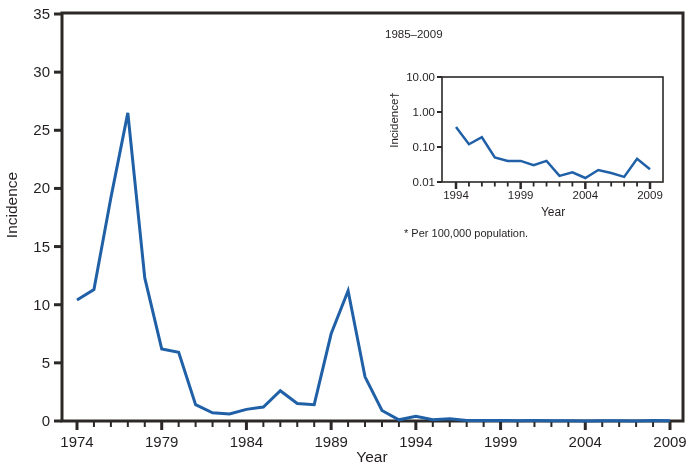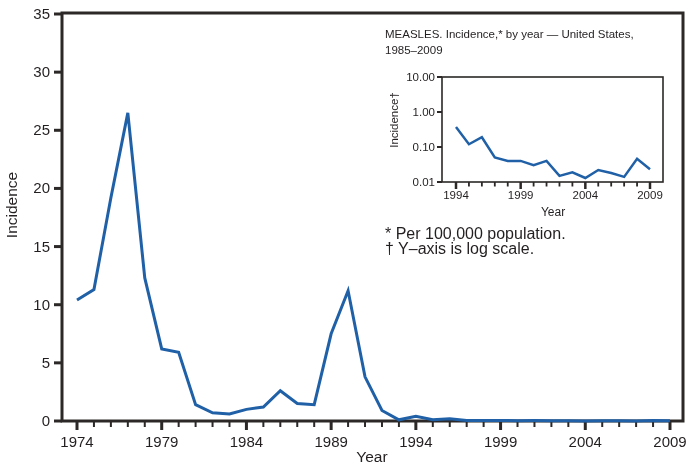--- a/index.html
+++ b/index.html
@@ -11,22 +11,22 @@
     color: #231F20;
     overflow: hidden;
   }
   .stage svg { position: absolute; left: 0; top: 0; }
   .inset-title {
     position: absolute; left: 385px; top: 27px;
     font-size: 11.5px; line-height: 15.5px;
     color: #231F20; width: 290px;
   }
   .footnotes {
-    position: absolute; left: 385px; top: 226px;
-    font-size: 16px; line-height: 15px;
+    position: absolute; left: 404px; top: 226px;
+    font-size: 11px; line-height: 15px;
     color: #231F20; width: 260px;
   }
 </style>
 </head>
 <body>
 
 <div class="stage">
   <svg id="chart-svg" width="697" height="468" viewBox="0 0 697 468">
       <rect x="62" y="13" width="621" height="408" fill="none" stroke="#2B2827" stroke-width="3"></rect>
       <line x1="54" y1="421" x2="62" y2="421" stroke="#2B2827" stroke-width="3"></line>
@@ -120,21 +120,19 @@
       <line x1="624.1333333333333" y1="182" x2="624.1333333333333" y2="186.5" stroke="#2B2827" stroke-width="1.8"></line>
       <line x1="637.0666666666666" y1="182" x2="637.0666666666666" y2="186.5" stroke="#2B2827" stroke-width="1.8"></line>
       <line x1="650" y1="182" x2="650" y2="189" stroke="#2B2827" stroke-width="2.5"></line>
       <text font-family="&quot;Liberation Sans&quot;, sans-serif" fill="#231F20" x="650" y="199" font-size="11.5" text-anchor="middle">2009</text>
       <text font-family="&quot;Liberation Sans&quot;, sans-serif" fill="#231F20" x="553" y="216" font-size="12" text-anchor="middle">Year</text>
       <text font-family="&quot;Liberation Sans&quot;, sans-serif" fill="#231F20" x="398" y="120" font-size="11.5" text-anchor="middle" transform="rotate(-90 398 120)">Incidence†</text>
       <polyline points="456,127.11293965765518 468.93333333333334,144.22865638833315 481.8666666666667,137.243623966651 494.8,157.53604984823934 507.73333333333335,160.9279003035213 520.6666666666666,160.9279003035213 533.6,165.3007560848118 546.5333333333333,160.9279003035213 559.4666666666667,175.83680593305115 572.4,172.243623966651 585.3333333333334,178.0119826692607 598.2666666666667,170.0152061712228 611.2,173.0654623213843 624.1333333333333,176.88551875126169 637.0666666666666,158.8034758911449 650,169.33952573938424" fill="none" stroke="#2060A7" stroke-width="2.5" stroke-linejoin="miter" stroke-linecap="butt"></polyline>
     </svg>
 
   <div class="inset-title">
-    <div>MEASLES. Incidence,* by year — United States,</div>
     <div>1985–2009</div>
   </div>
 
   <div class="footnotes">
     <div>* Per 100,000 population.</div>
-    <div>† Y–axis is log scale.</div>
   </div>
 </div>
 
 </body></html>

